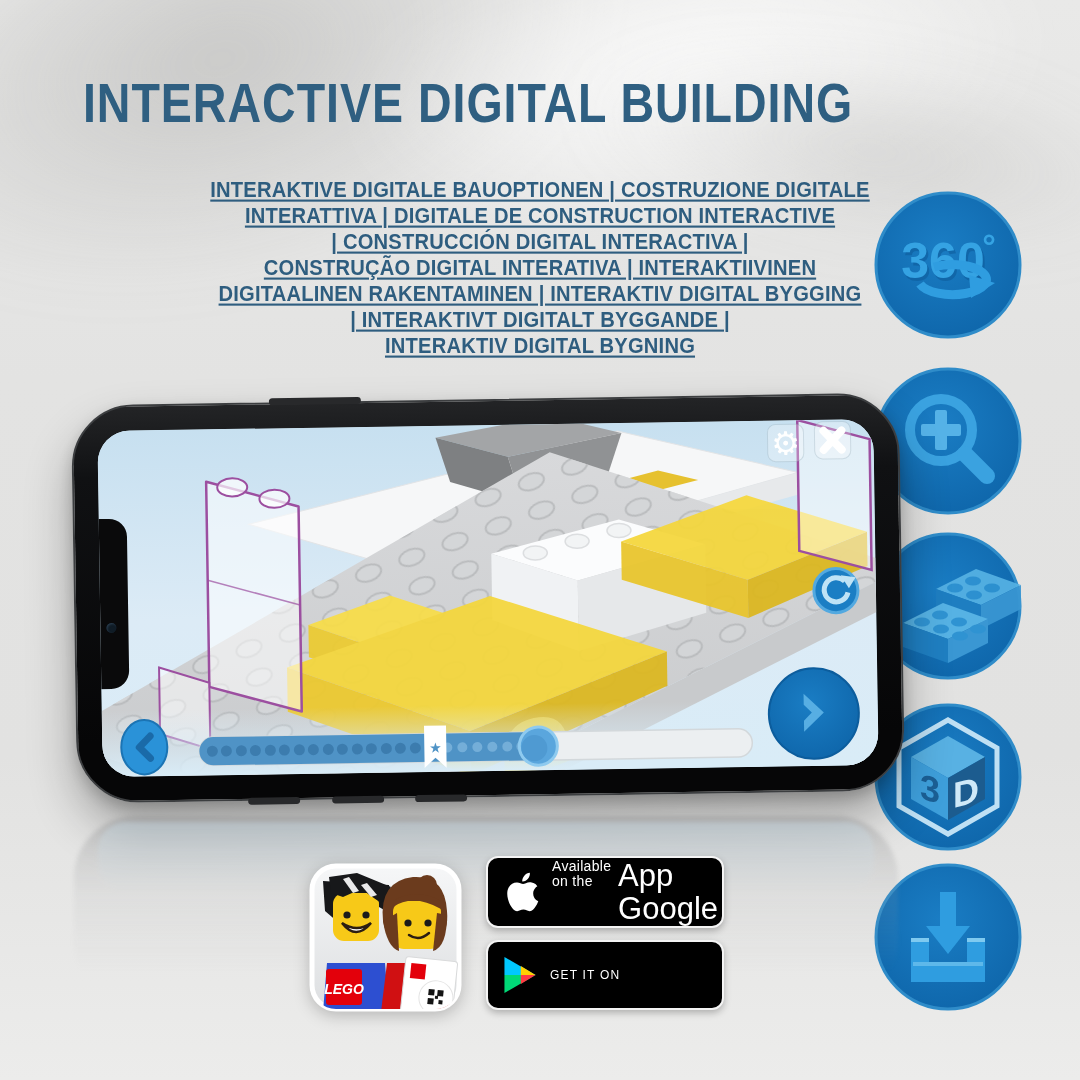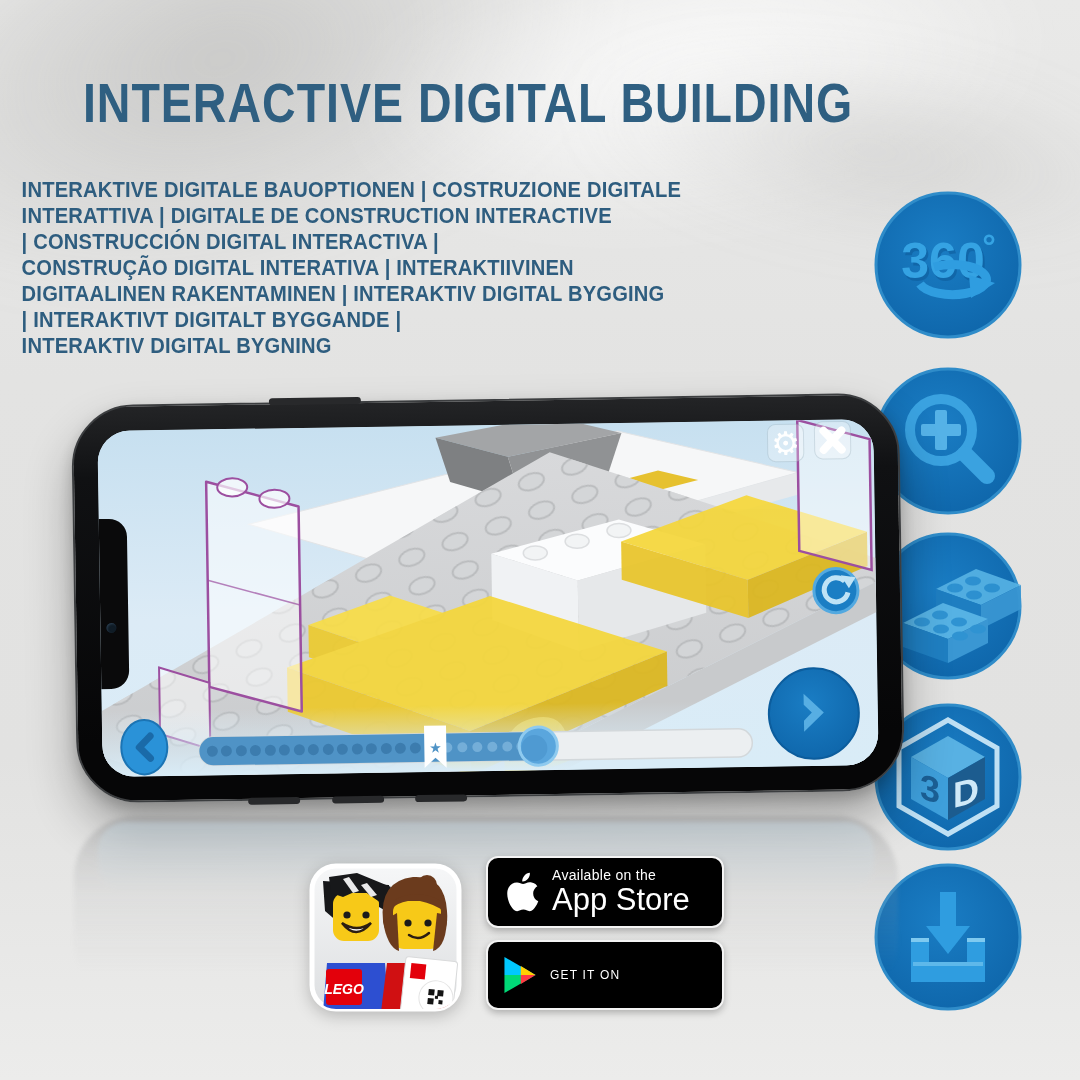--- a/index.html
+++ b/index.html
@@ -16,21 +16,21 @@
   .fold2{top:-60px;left:320px;width:760px;height:300px;border-radius:50%;
     background:radial-gradient(ellipse at 50% 45%, rgba(255,255,255,.85), rgba(255,255,255,0) 65%);
     transform:rotate(-8deg);filter:blur(24px);}
   .fold3{top:40px;left:520px;width:700px;height:220px;border-radius:50%;
     background:radial-gradient(ellipse at 50% 50%, rgba(165,165,163,.28), rgba(165,165,163,0) 60%);
     transform:rotate(9deg);filter:blur(28px);}
 
   .title{top:76px;left:0;width:936px;text-align:center;color:#2f5f81;}
   .title span{display:inline-block;font-size:48px;font-weight:bold;letter-spacing:1px;
     transform:scale(.97,1.14);white-space:nowrap;}
-  .subtitle{top:177px;left:0;width:1080px;text-align:left;color:#2e5d7f;}
+  .subtitle{top:177px;left:0;width:1080px;text-align:center;color:#2e5d7f;text-decoration:underline;}
   .subtitle div{font-size:21px;font-weight:bold;line-height:26px;letter-spacing:.2px;
     transform:scale(.96,1.06);white-space:nowrap;}
   .feature{position:absolute;left:873px;width:150px;height:150px;}
 
   
   .phone{left:74px;top:399px;width:824px;height:394px;transform:rotate(-0.9deg);
     background:linear-gradient(180deg,#232426 0%,#101113 18%,#060607 85%);
     border:2px solid #3c3e40;border-radius:62px;
     box-shadow:0 26px 48px rgba(0,0,0,.30), 0 6px 14px rgba(0,0,0,.18);}
   .nub{position:absolute;background:#28292b;border-radius:4px;height:7px;}
@@ -47,21 +47,21 @@
     background:linear-gradient(180deg,rgba(205,228,242,.35),rgba(205,228,242,0));}
 
   
   .app-icon{left:309px;top:863px;width:125px;height:149px;
     filter:drop-shadow(0 4px 8px rgba(0,0,0,.22));}
   .badge{left:486px;width:234px;background:#000;border:2px solid #f4f4f4;border-radius:12px;
     display:flex;align-items:center;color:#fff;box-shadow:0 3px 7px rgba(0,0,0,.25);}
   .badge-appstore{top:856px;height:68px;}
   .badge-gplay{top:940px;height:66px;}
   .badge .logo{flex:0 0 auto;margin-left:14px;display:flex;align-items:center;}
-  .badge .txt{margin-left:12px;display:flex;flex-direction:column;justify-content:center;}
+  .badge .txt{margin-left:12px;display:flex;flex-direction:row;justify-content:center;}
   .badge-appstore .tagline{font-size:14px;letter-spacing:.3px;line-height:15px;}
   .badge-appstore .store{font-size:31px;line-height:33px;letter-spacing:0;}
   .badge-gplay .tagline{font-size:12px;letter-spacing:1.2px;line-height:14px;margin-top:0;}
   .badge-gplay .store{font-size:28px;font-weight:bold;line-height:31px;letter-spacing:.2px;}
 </style>
 </head>
 <body>
 
 <div class="abs fold1"></div>
 <div class="abs fold2"></div>
@@ -366,21 +366,21 @@
 
 <div class="abs badge badge-appstore">
   <div class="logo">
     <svg width="38" height="46" viewBox="0 0 24 29" fill="#ffffff">
       <path d="M19.7 15.4c0-3 2.5-4.5 2.6-4.6-1.4-2.1-3.6-2.3-4.4-2.4-1.9-.2-3.6 1.1-4.6 1.1-1 0-2.4-1.1-4-1-2 0-3.9 1.2-5 3-2.1 3.7-.5 9.1 1.5 12.1 1 1.4 2.2 3.1 3.8 3 1.5-.1 2.1-1 3.9-1s2.3 1 4 1c1.6 0 2.7-1.5 3.7-2.9 1.2-1.7 1.6-3.3 1.7-3.4-.1-.1-3.2-1.3-3.2-4.9z"></path>
       <path d="M16.4 6.2c.8-1 1.4-2.4 1.2-3.8-1.2 0-2.7.8-3.5 1.8-.8.9-1.5 2.3-1.3 3.7 1.4.1 2.8-.7 3.6-1.7z"></path>
     </svg>
   </div>
   <div class="txt">
     <span class="tagline">Available on the</span>
-    <span class="store">App Store</span>
+    <span class="store">App Google</span>
   </div>
 </div>
 
 <div class="abs badge badge-gplay">
   <div class="logo">
     <svg width="36" height="40" viewBox="0 0 44 48">
       <polygon points="3,2 41,24 3,24" fill="#00c8ff"></polygon>
       <polygon points="3,24 41,24 3,46" fill="#00d977"></polygon>
       <polygon points="23,13 41,24 23,24" fill="#ffd000"></polygon>
       <polygon points="23,24 41,24 23,35" fill="#ff3a44"></polygon>

